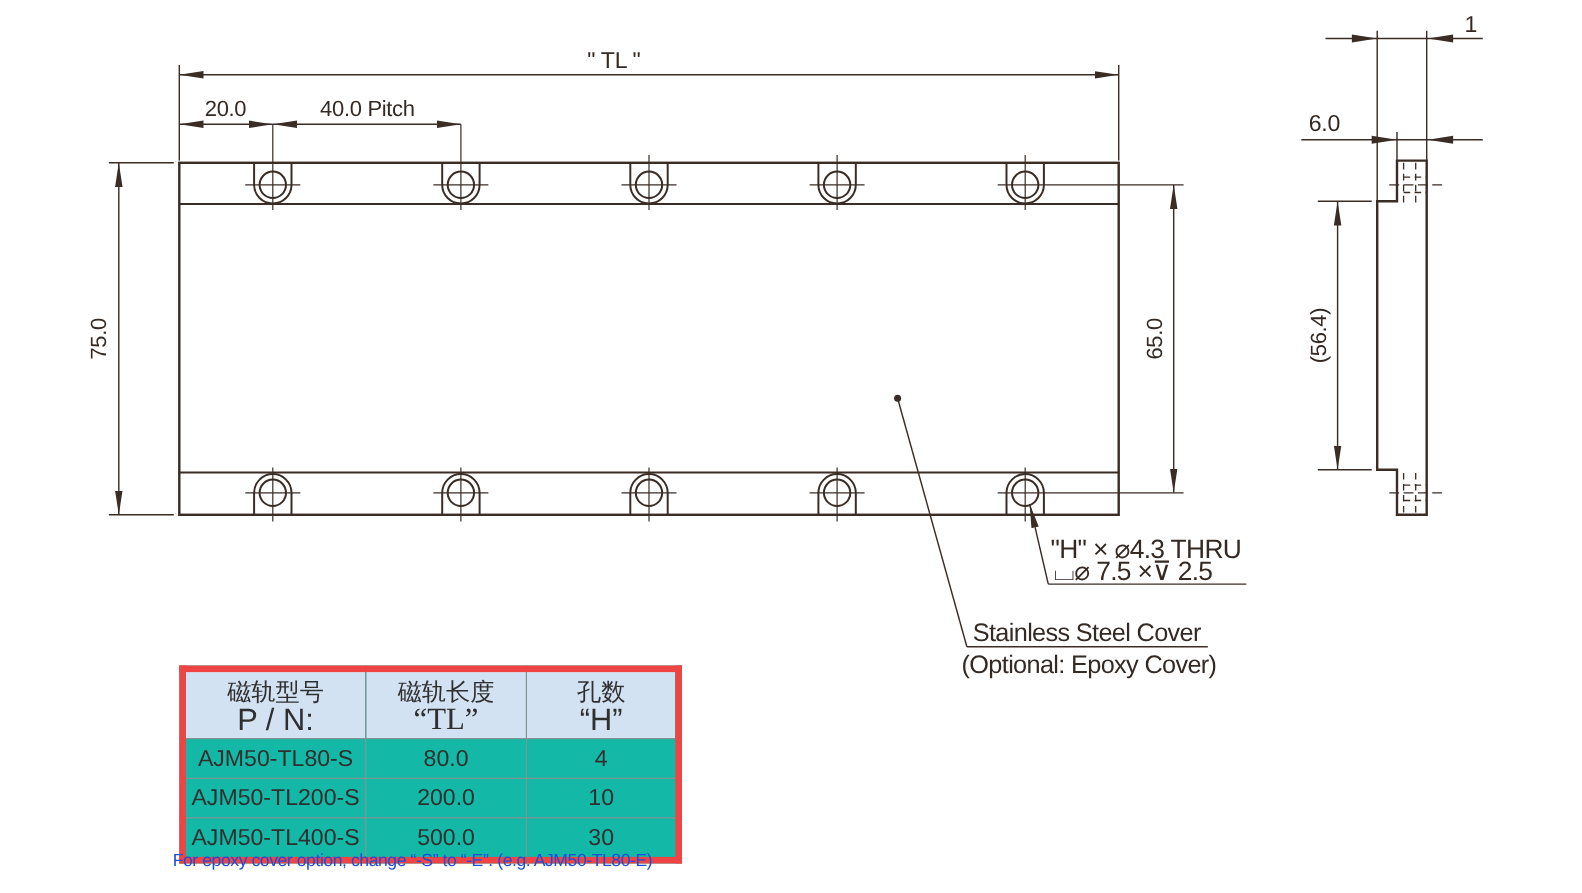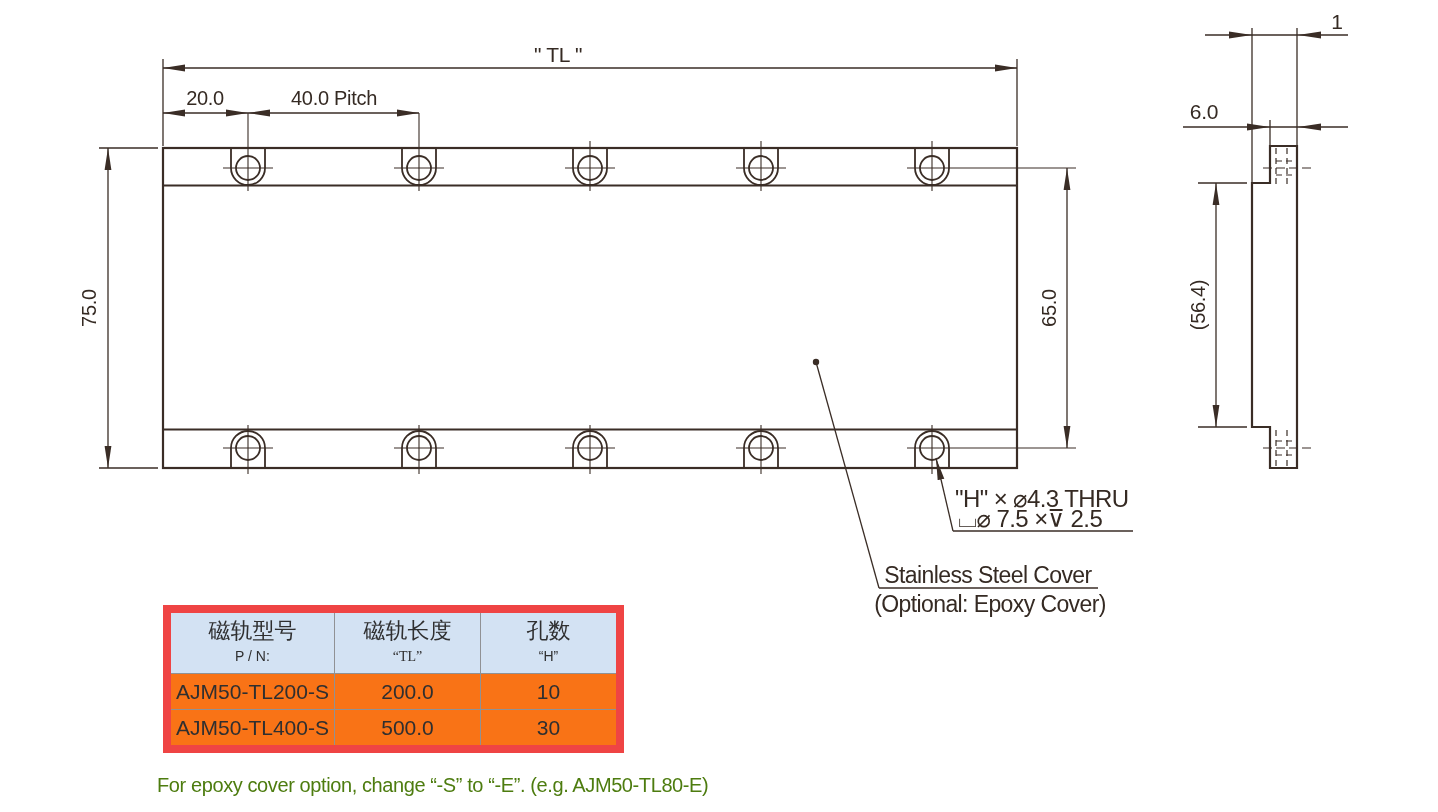--- a/index.html
+++ b/index.html
@@ -12,46 +12,46 @@
     fill:#352a23;
   }
   .dimtxt{font-size:20px;letter-spacing:-0.3px;}
   .dimtxt-lg{font-size:21px;letter-spacing:-0.3px;}
   .callout{font-size:24px;letter-spacing:-0.6px;}
   .coverlbl{font-size:23px;letter-spacing:-0.6px;}
 
   .spec-table{
     position:absolute;left:163px;top:605px;
     border-collapse:collapse;table-layout:fixed;
-    border:8px solid #ef4444;background:#f97316;
+    border:6px solid #ef4444;background:#14b8a6;
     color:#2f2f30;
   }
   .spec-table td,.spec-table th{
     border:1px solid #909194;
     font-weight:normal;
     font-size:21px;
     text-align:center;
     padding:0 4px;
     height:35px;
     overflow:hidden;white-space:nowrap;
   }
   .spec-table thead th{
     background:#d3e2f3;
     height:56px;
     padding:2px 4px;
   }
   .hdr-cn{font-size:22px;line-height:26px;}
-  .hdr-en{font-size:14px;line-height:25px;}
+  .hdr-en{font-size:28px;line-height:25px;}
   .col-pn{width:155px;}
   .col-tl{width:137px;font-family:Liberation Serif, serif;}
   .col-h{width:127px;}
   .cell-left{text-align:left;padding-left:6px;}
   .footnote{
     position:absolute;left:157px;top:774px;
-    font-size:20px;color:#4d7c0f;letter-spacing:-0.4px;white-space:nowrap;
+    font-size:16px;color:#1d4ed8;letter-spacing:-0.4px;white-space:nowrap;
   }
 </style>
 </head>
 <body>
 
 <svg width="1438" height="812" viewBox="0 0 1438 812" style="position:absolute;left:0;top:0;">
   <defs>
     <marker id="arr" viewBox="0 0 22 8" refX="22" refY="4" markerWidth="22" markerHeight="8" markerUnits="userSpaceOnUse" orient="auto-start-reverse">
       <path d="M22,4 L0,0.6 L0,7.4 Z" fill="#3a2d26"></path>
     </marker>
@@ -208,20 +208,25 @@
         <div class="hdr-en">“TL”</div>
       </th>
       <th class="col-h">
         <div class="hdr-cn">孔数</div>
         <div class="hdr-en">“H”</div>
       </th>
     </tr>
   </thead>
   <tbody>
     <tr>
+      <td class="cell-left">AJM50-TL80-S</td>
+      <td>80.0</td>
+      <td>4</td>
+    </tr>
+    <tr>
       <td class="cell-left">AJM50-TL200-S</td>
       <td>200.0</td>
       <td>10</td>
     </tr>
     <tr>
       <td class="cell-left">AJM50-TL400-S</td>
       <td>500.0</td>
       <td>30</td>
     </tr>
   </tbody>

